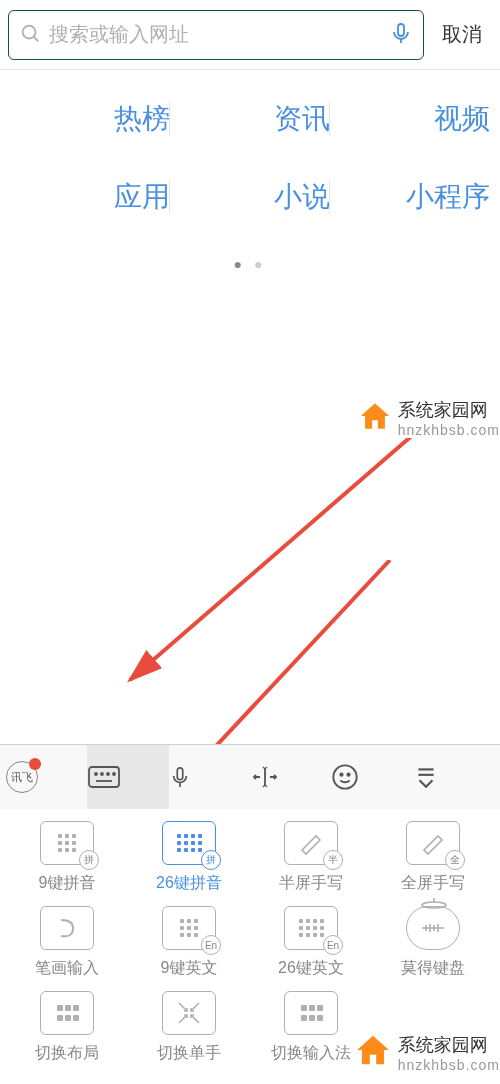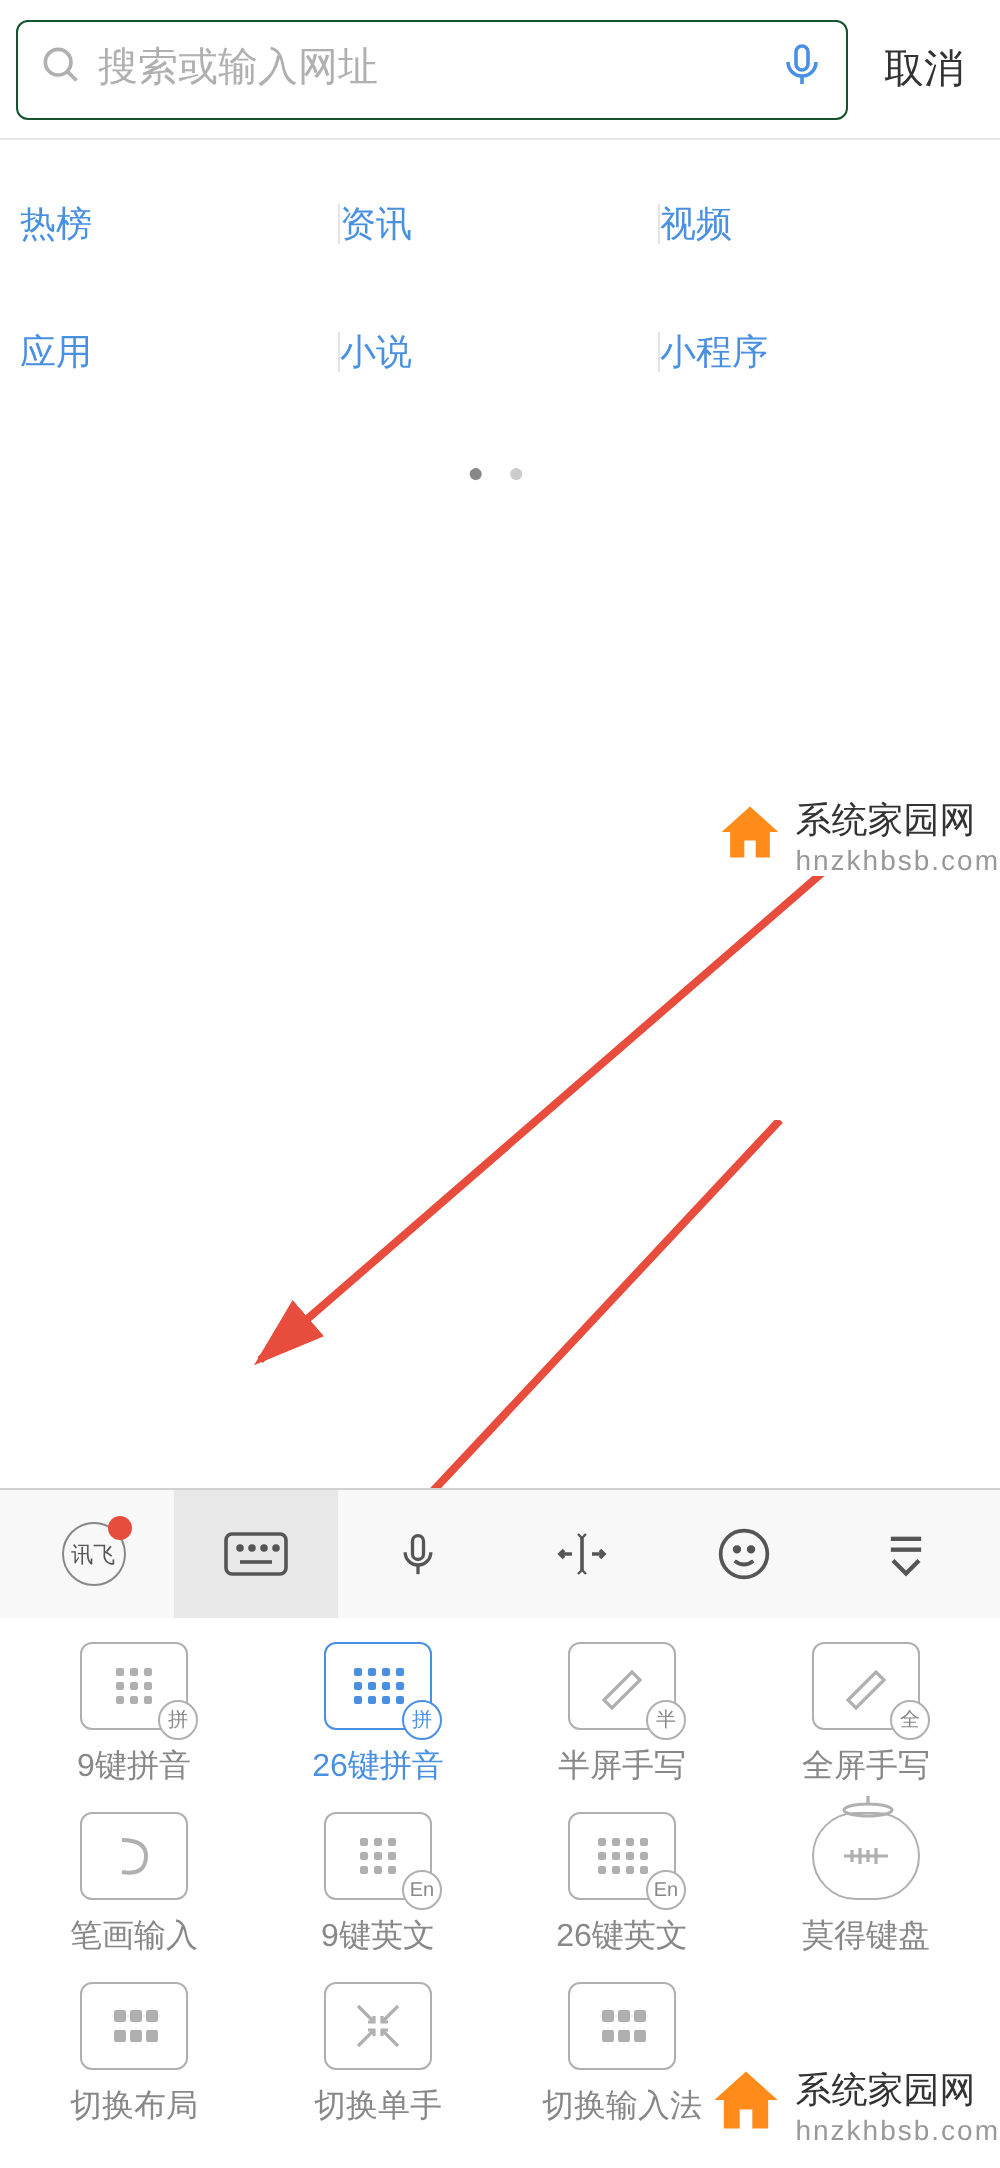--- a/index.html
+++ b/index.html
@@ -57,22 +57,22 @@
     }
     .categories {
       padding: 30px 10px 0;
     }
     .cat-row {
       display: flex;
       margin-bottom: 40px;
     }
     .cat-item {
       flex: 1;
-      text-align: left;
-      font-size: 18px;
+      text-align: right;
+      font-size: 28px;
       color: #4a90e2;
       position: relative;
     }
     .cat-item:not(:last-child)::after {
       content: "";
       position: absolute;
       right: 0;
       top: 2px;
       bottom: 2px;
       width: 1px;
@@ -102,21 +102,20 @@
     .kb-toolbar {
       display: flex;
       align-items: center;
       height: 64px;
       padding: 0 6px;
     }
     .kb-tool {
       flex: 1;
       display: flex;
       align-items: center;
-      justify-content: center;
       height: 100%;
       color: #555;
     }
     .kb-tool.active {
       background: #e8e8e8;
     }
     .kb-brand {
       position: relative;
       border: 1.5px solid #888;
       border-radius: 50%;

